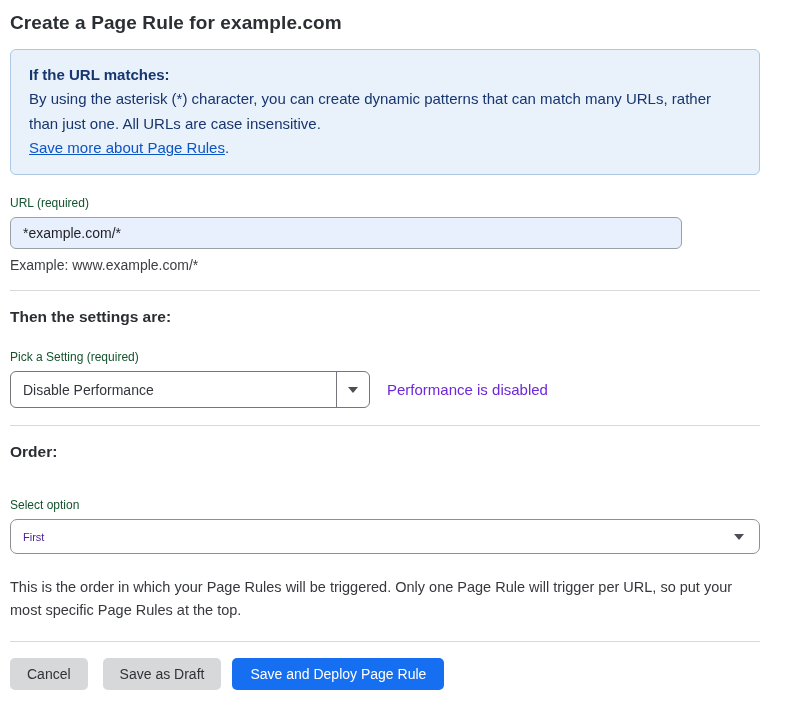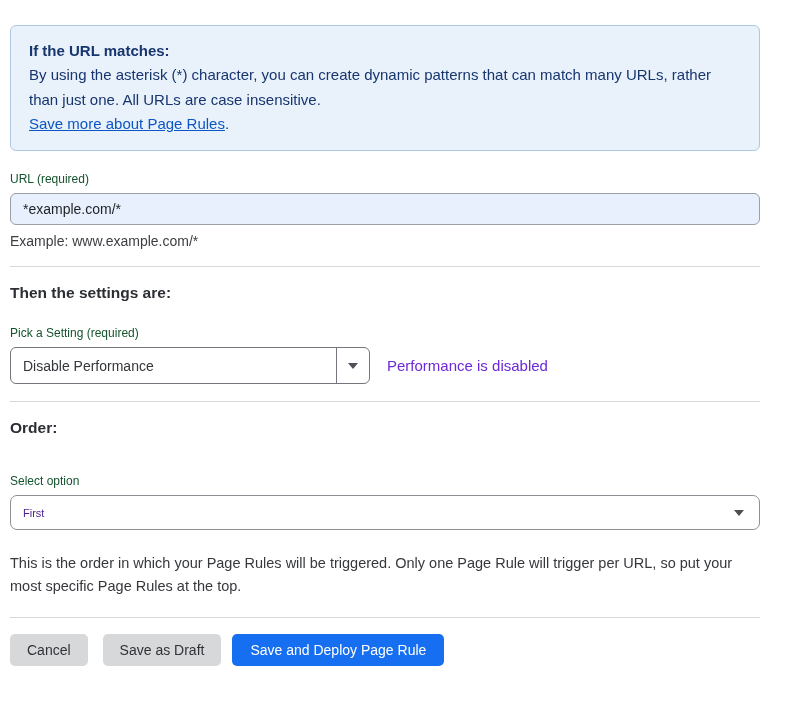--- a/index.html
+++ b/index.html
@@ -35,21 +35,21 @@
   }
   .info-box .info-link-suffix { color: #17356f; }
 
   
   .field-label { margin-top: 21px; font-size: 12px; color: #14532d; }
   .helper-text { margin-top: 8px; font-size: 14px; color: #3c3e42; }
 
   .url-input {
     display: block;
     margin-top: 7px;
-    width: 750px; height: 32px;
+    width: 672px; height: 32px;
     background: #e8f0fe;
     border: 1px solid #9aa0a6;
     border-radius: 6px;
     padding: 0 12px;
     font-family: "Liberation Sans", sans-serif;
     font-size: 14px; color: #1f2124;
     outline: none;
   }
 
   .divider {
@@ -125,20 +125,21 @@
   .save-deploy-btn {
     margin-left: 11px; padding: 0 18px;
     background: #166ef0; color: #ffffff;
   }
 </style>
 </head>
 <body>
 
 <div class="page">
 
+  <h1 class="page-title">Create a Page Rule for example.com</h1>
 
   <div class="info-box">
     <div class="info-heading">If the URL matches:</div>
     <div class="info-body">By using the asterisk (*) character, you can create dynamic patterns that can match many URLs, rather than just one. All URLs are case insensitive.</div>
     <div><a class="info-link">Save more about Page Rules</a><span class="info-link-suffix">.</span></div>
   </div>
 
   <div class="field-label">URL (required)</div>
   <input class="url-input" type="text" value="*example.com/*" style="">
   <div class="helper-text">Example: www.example.com/*</div>

